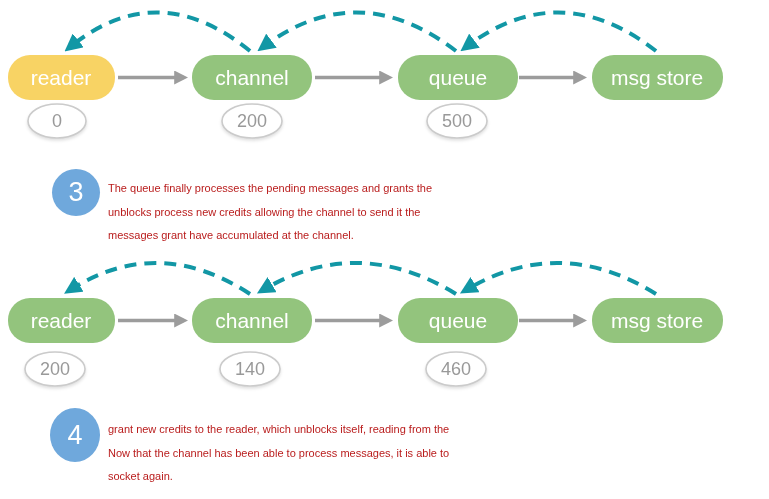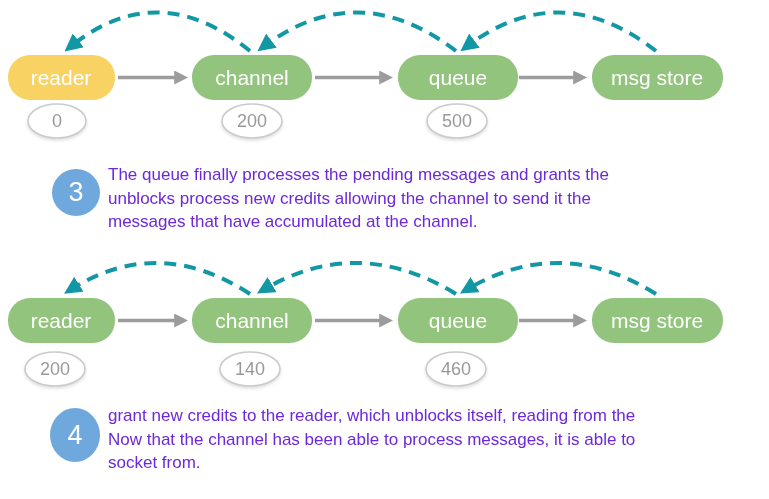--- a/index.html
+++ b/index.html
@@ -8,21 +8,21 @@
   svg{position:absolute;left:0;overflow:visible;}
   #diagram1{top:0;}
   #diagram2{top:255px;}
   .node-label{fill:#ffffff;font-family:"Liberation Sans",sans-serif;font-size:21px;}
   .credit-num{fill:#999999;font-family:"Liberation Sans",sans-serif;font-size:18px;}
   .credit-oval{fill:#ffffff;stroke:#cbcbcb;stroke-width:1.6;filter:drop-shadow(0 2px 1.5px rgba(0,0,0,0.12));}
   .flow-line{stroke:#9c9c9c;stroke-width:3.5;fill:none;}
   .credit-arc{stroke:#1297a5;stroke-width:4;fill:none;stroke-dasharray:12 8;}
   .step-badge{position:absolute;background:#6fa8dc;border-radius:50%;color:#ffffff;
               display:flex;align-items:center;justify-content:center;font-size:27px;}
-  .step-text{position:absolute;color:#6d28d9;font-size:17px;line-height:23.5px;white-space:nowrap;}
+  .step-text{position:absolute;color:#b91c1c;font-size:11px;line-height:23.5px;white-space:nowrap;margin-top:14px;}
 </style>
 </head>
 <body>
 
 <div id="page">
 
   <svg id="diagram1" width="769" height="155" viewBox="0 0 769 155">
     <defs>
       <marker id="mGray" viewBox="0 0 10 10" refX="7" refY="5" markerWidth="4" markerHeight="4" orient="auto-start-reverse">
         <path d="M0,0 L10,5 L0,10 z" fill="#9c9c9c"></path>
@@ -61,21 +61,21 @@
     <ellipse class="credit-oval" cx="457" cy="121" rx="30" ry="17"></ellipse>
     <text class="credit-num" x="457" y="127" text-anchor="middle">500</text>
   </svg>
 
   <div class="step-badge" style="left:52px;top:169px;width:48px;height:47px;">
     <span>3</span>
   </div>
   <div class="step-text" style="left:108px;top:163px;">
     <div>The queue finally processes the pending messages and grants the</div>
     <div>unblocks process new credits allowing the channel to send it the</div>
-    <div>messages that have accumulated at the channel.</div>
+    <div>messages grant have accumulated at the channel.</div>
   </div>
 
   <svg id="diagram2" width="769" height="140" viewBox="0 0 769 140">
 
     <path class="credit-arc" d="M 250 39 Q 158 -21 70 35" marker-end="url(#mTeal)"></path>
     <path class="credit-arc" d="M 456 39 Q 358 -21 263 35" marker-end="url(#mTeal)"></path>
     <path class="credit-arc" d="M 656 39 Q 560 -21 466 35" marker-end="url(#mTeal)"></path>
 
     <line class="flow-line" x1="118" y1="65.5" x2="184" y2="65.5" marker-end="url(#mGray)"></line>
     <line class="flow-line" x1="315" y1="65.5" x2="389" y2="65.5" marker-end="url(#mGray)"></line>
@@ -102,16 +102,16 @@
     <ellipse class="credit-oval" cx="456" cy="114" rx="30" ry="17"></ellipse>
     <text class="credit-num" x="456" y="120" text-anchor="middle">460</text>
   </svg>
 
   <div class="step-badge" style="left:50px;top:408px;width:50px;height:54px;">
     <span>4</span>
   </div>
   <div class="step-text" style="left:108px;top:404px;">
     <div>grant new credits to the reader, which unblocks itself, reading from the</div>
     <div>Now that the channel has been able to process messages, it is able to</div>
-    <div>socket from.</div>
+    <div>socket again.</div>
   </div>
 
 </div>
 
 </body></html>

